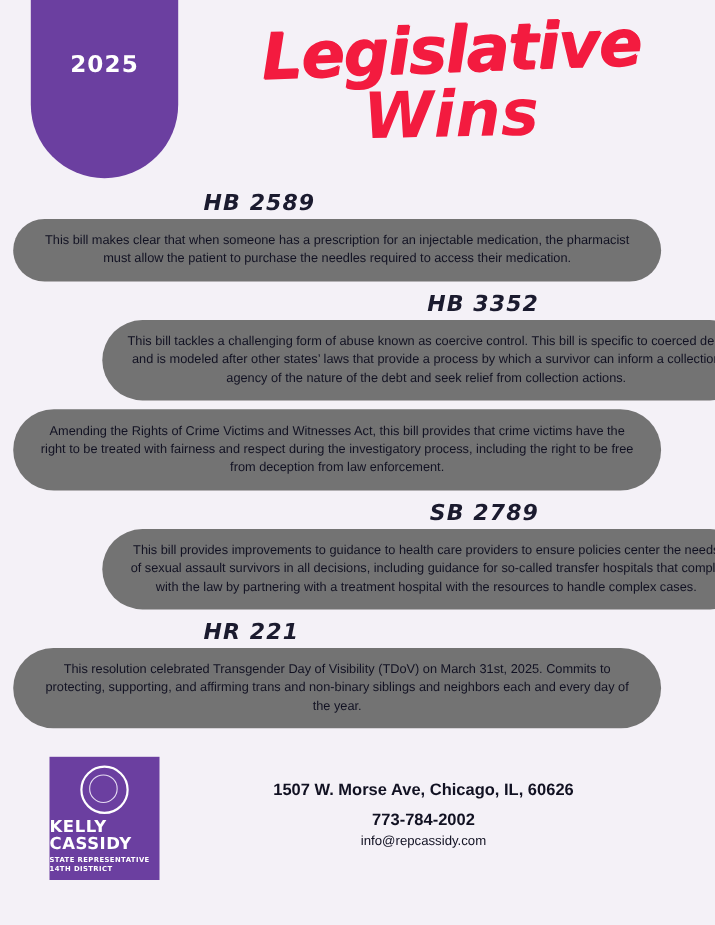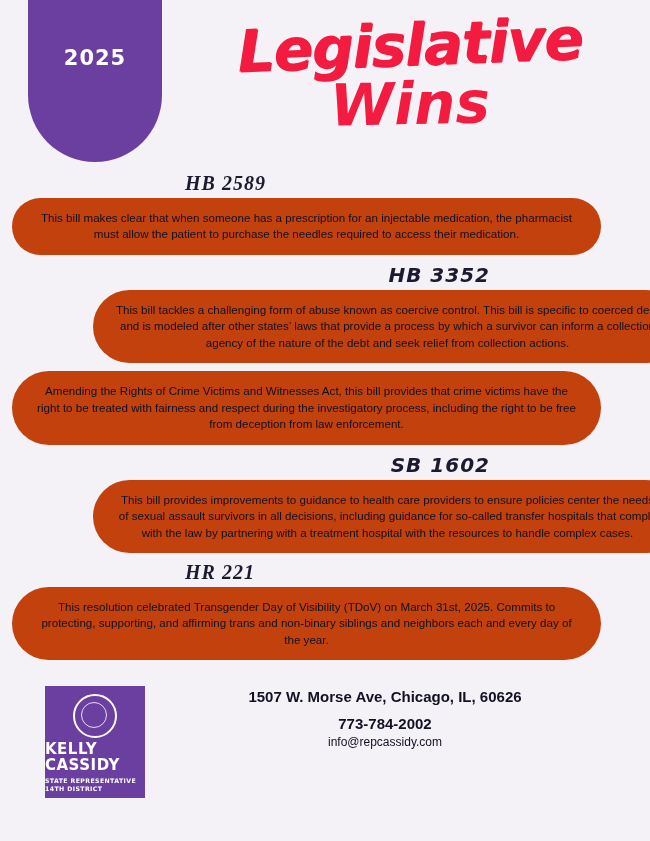--- a/index.html
+++ b/index.html
@@ -82,30 +82,30 @@
   .bill-number {
     font-size: 20px;
     font-weight: bold;
     font-style: italic;
     color: #1b1b2f;
     letter-spacing: 1px;
     font-family: "DejaVu Sans", sans-serif;
     margin-bottom: 3px;
   }
   .bill-body {
-    background: #c2410c;
+    background: #737373;
     color: #111122;
     font-size: 11.6px;
     line-height: 1.42;
     padding: 12px 22px;
     text-align: center;
     font-family: "Liberation Sans", sans-serif;
   }
 
-  .bill.left .bill-number  { margin-left: 185px; font-family: Liberation Serif, serif; }
+  .bill.left .bill-number  { margin-left: 185px; }
   .bill.right .bill-number { margin-right: 160px; text-align: right; padding-left: 44px; }
 
   .pill-left {
     width: 545px;
     margin-left: 0;
     border-top-right-radius: 60px;
     border-bottom-right-radius: 60px;
     border-top-left-radius: 60px;
     border-bottom-left-radius: 60px;
     margin-left: 12px;
@@ -176,20 +176,21 @@
     color: #111122;
   }
   .contact .q {
     font-size: 17px;
     margin-bottom: 8px;
   }
   .contact .addr {
     font-size: 15px;
     font-weight: bold;
     margin-bottom: 10px;
+    margin-top: 20px;
   }
   .contact .phone {
     font-size: 15px;
     font-weight: bold;
     margin-bottom: 3px;
   }
   .contact .email {
     font-size: 12px;
   }
 </style>
@@ -216,21 +217,21 @@
   <div class="bill right">
     <div class="bill-number">HB 3352</div>
     <div class="bill-body pill-right">This bill tackles a challenging form of abuse known as coercive control. This bill is specific to coerced debt and is modeled after other states’ laws that provide a process by which a survivor can inform a collection agency of the nature of the debt and seek relief from collection actions.</div>
   </div>
 
   <div class="bill left">
     <div class="bill-body pill-left">Amending the Rights of Crime Victims and Witnesses Act, this bill provides that crime victims have the right to be treated with fairness and respect during the investigatory process, including the right to be free from deception from law enforcement.</div>
   </div>
 
   <div class="bill right">
-    <div class="bill-number">SB 1602</div>
+    <div class="bill-number">SB 2789</div>
     <div class="bill-body pill-right">This bill provides improvements to guidance to health care providers to ensure policies center the needs of sexual assault survivors in all decisions, including guidance for so-called transfer hospitals that comply with the law by partnering with a treatment hospital with the resources to handle complex cases.</div>
   </div>
 
   <div class="bill left">
     <div class="bill-number">HR 221</div>
     <div class="bill-body pill-left">This resolution celebrated Transgender Day of Visibility (TDoV) on March 31st, 2025. Commits to protecting, supporting, and affirming trans and non-binary siblings and neighbors each and every day of the year.</div>
   </div>
 
 </div>
 

